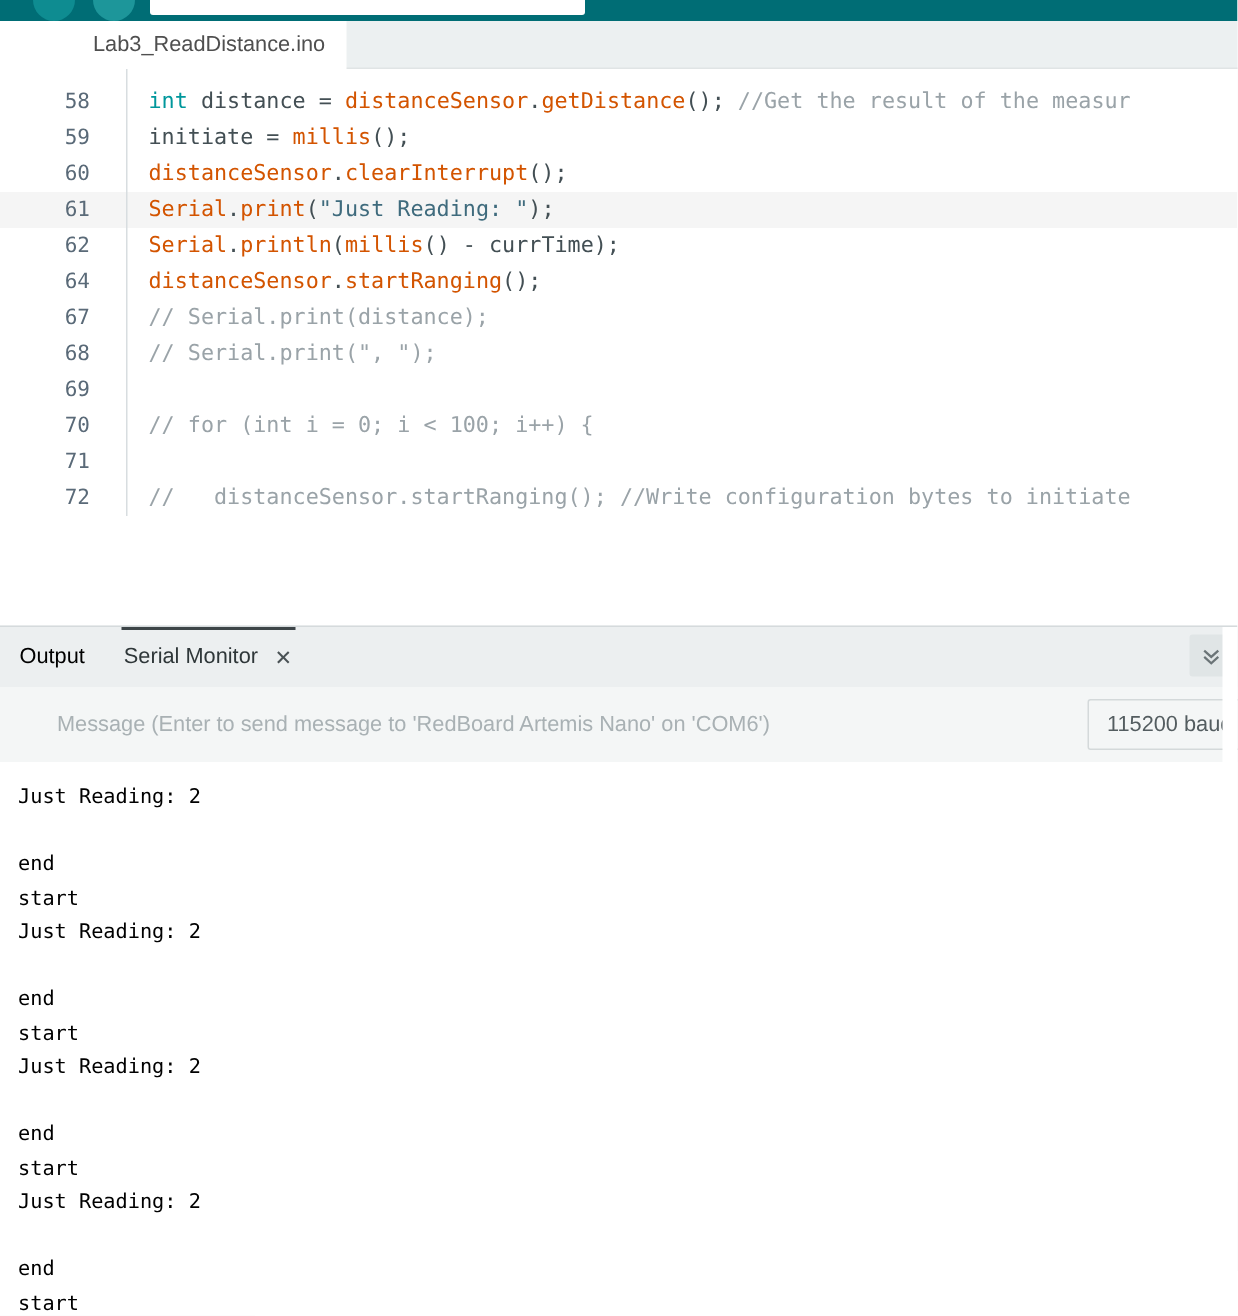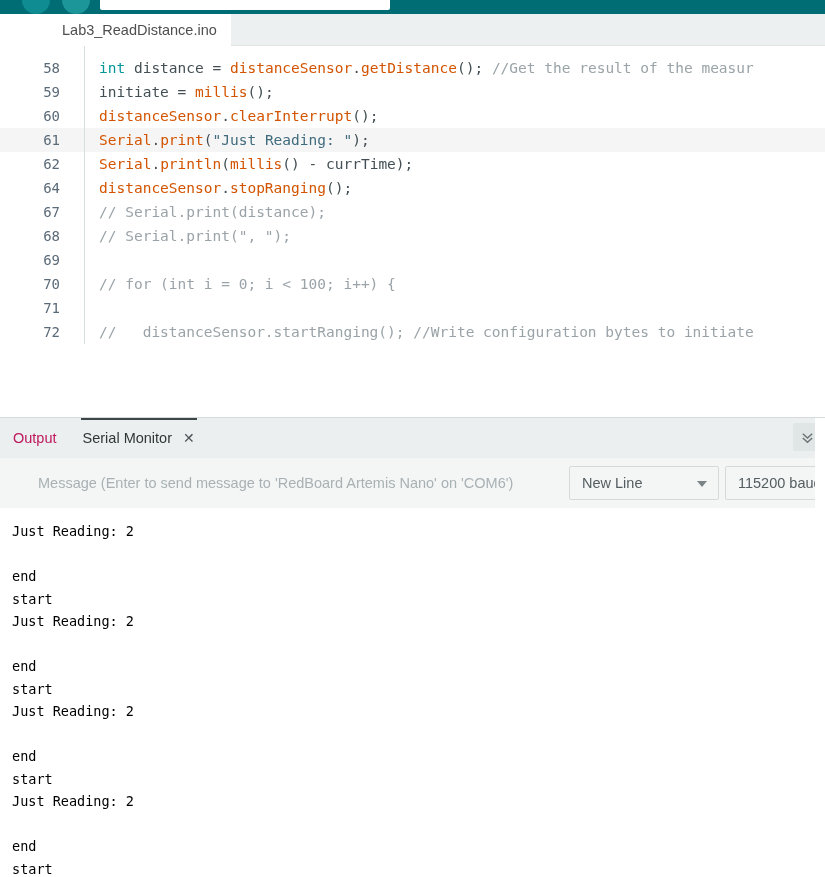--- a/index.html
+++ b/index.html
@@ -120,21 +120,21 @@
     position: relative;
     height: 40px;
     background: #eceff0;
     display: flex; align-items: center;
   }
   .ptab {
     height: 40px;
     display: flex; align-items: center;
     padding: 0 13px;
     font-size: 14.5px;
-    color: #be185d;
+    color: #000000;
     position: relative;
   }
   .ptab.active { color: #2f3739; }
   .ptab.active::before {
     content: "";
     position: absolute; top: 0; left: 11px; right: 11px;
     height: 2px; background: #3d4548;
   }
   .ptab .close {
     margin-left: 11px;
@@ -240,21 +240,21 @@
       <div class="code-line">
         <span class="ln"></span><span class="indentbar"></span>
       </div>
     </div>
     <div id="code-lines" style="margin-top:10px;">
         <div class="code-line"><span class="ln">58</span><span class="indentbar"></span><span class="code"><span class="kw">int</span><span class="id"> distance </span><span class="punc">= </span><span class="obj">distanceSensor</span><span class="punc">.</span><span class="fn">getDistance</span><span class="punc">(); </span><span class="cmt">//Get the result of the measur</span></span></div>
         <div class="code-line"><span class="ln">59</span><span class="indentbar"></span><span class="code"><span class="id">initiate </span><span class="punc">= </span><span class="fn">millis</span><span class="punc">();</span></span></div>
         <div class="code-line"><span class="ln">60</span><span class="indentbar"></span><span class="code"><span class="obj">distanceSensor</span><span class="punc">.</span><span class="fn">clearInterrupt</span><span class="punc">();</span></span></div>
         <div class="code-line current"><span class="ln">61</span><span class="indentbar"></span><span class="code"><span class="obj">Serial</span><span class="punc">.</span><span class="fn">print</span><span class="punc">(</span><span class="str">"Just Reading: "</span><span class="punc">);</span></span></div>
         <div class="code-line"><span class="ln">62</span><span class="indentbar"></span><span class="code"><span class="obj">Serial</span><span class="punc">.</span><span class="fn">println</span><span class="punc">(</span><span class="fn">millis</span><span class="punc">() - currTime);</span></span></div>
-        <div class="code-line"><span class="ln">64</span><span class="indentbar"></span><span class="code"><span class="obj">distanceSensor</span><span class="punc">.</span><span class="fn">stopRanging</span><span class="punc">();</span></span></div>
+        <div class="code-line"><span class="ln">64</span><span class="indentbar"></span><span class="code"><span class="obj">distanceSensor</span><span class="punc">.</span><span class="fn">startRanging</span><span class="punc">();</span></span></div>
         <div class="code-line"><span class="ln">67</span><span class="indentbar"></span><span class="code"><span class="cmt">// Serial.print(distance);</span></span></div>
         <div class="code-line"><span class="ln">68</span><span class="indentbar"></span><span class="code"><span class="cmt">// Serial.print(", ");</span></span></div>
         <div class="code-line"><span class="ln">69</span><span class="indentbar"></span><span class="code"></span></div>
         <div class="code-line"><span class="ln">70</span><span class="indentbar"></span><span class="code"><span class="cmt">// for (int i = 0; i &lt; 100; i++) {</span></span></div>
         <div class="code-line"><span class="ln">71</span><span class="indentbar"></span><span class="code"></span></div>
         <div class="code-line"><span class="ln">72</span><span class="indentbar"></span><span class="code"><span class="cmt">//   distanceSensor.startRanging(); //Write configuration bytes to initiate</span></span></div>
       </div>
   </div>
 
   <div class="panel">
@@ -272,24 +272,20 @@
           <svg width="15" height="15" viewBox="0 0 16 16" aria-hidden="true">
             <path d="M3 4 L8 8.5 L13 4" fill="none" stroke="#6b7477" stroke-width="1.6"></path>
             <path d="M3 8.5 L8 13 L13 8.5" fill="none" stroke="#6b7477" stroke-width="1.6"></path>
           </svg>
         </div>
       </div>
     </div>
 
     <div class="msgrow">
       <input class="msg-input" type="text" placeholder="Message (Enter to send message to 'RedBoard Artemis Nano' on 'COM6')" style="">
-      <div class="sel eol">
-        <span>New Line</span>
-        <span class="caret"></span>
-      </div>
       <div class="sel baud">
         <span>115200 baud</span>
 
       </div>
     </div>
 
     <div class="out">
       <div id="out-lines">
           <div class="out-line">Just Reading: 2</div>
           <div class="out-line">&nbsp;</div>

